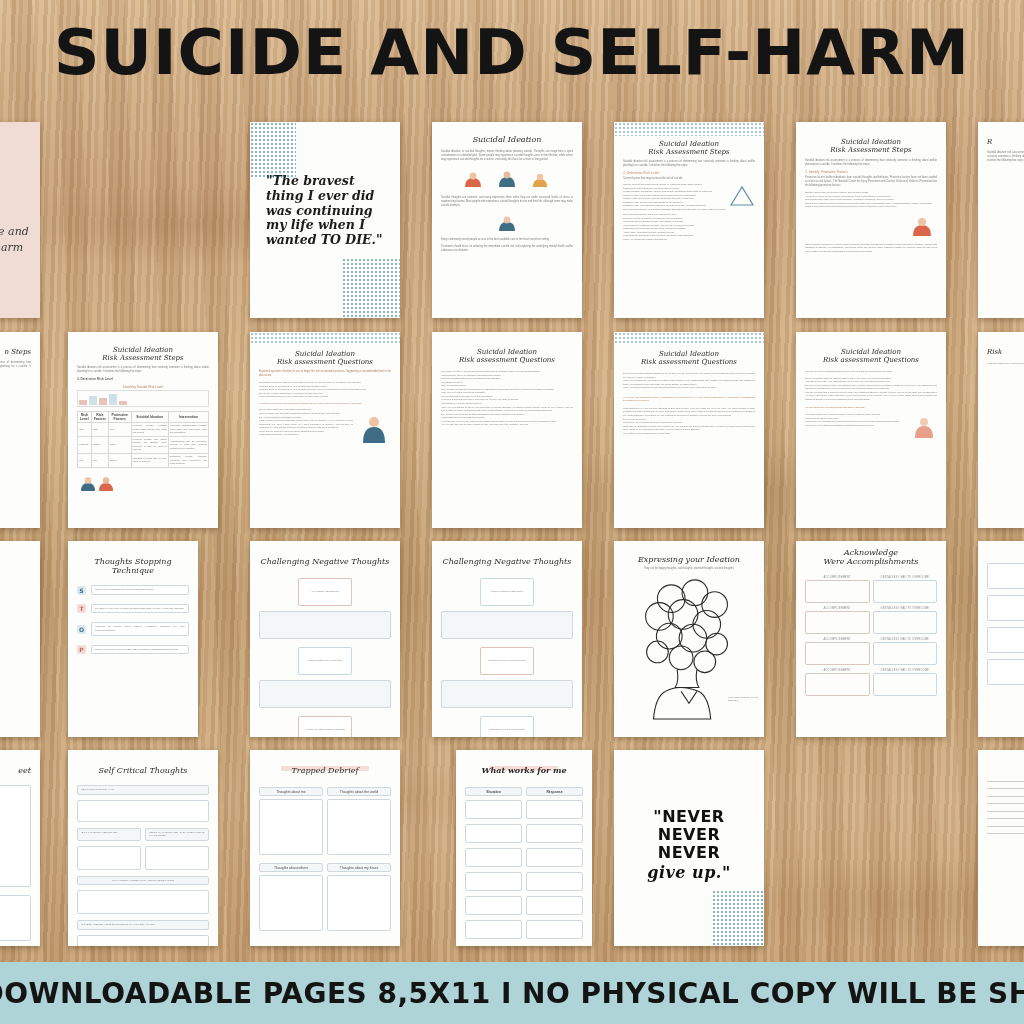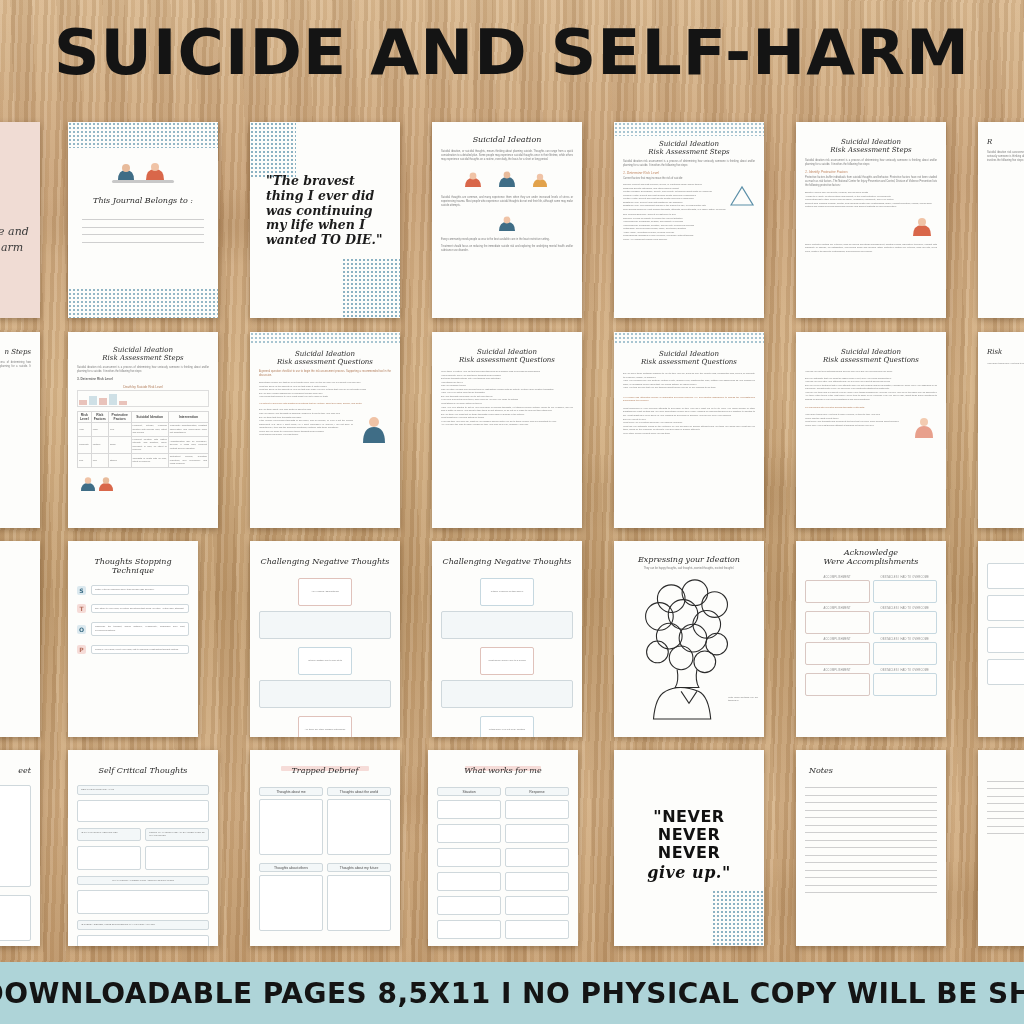--- a/index.html
+++ b/index.html
@@ -142,40 +142,20 @@
           <ellipse cx="18" cy="31" rx="14" ry="4" fill="#e2b6a3"></ellipse>
           <path d="M6 30 q2-16 12-16 q10 0 12 16z" fill="#d9674a"></path>
           <circle cx="18" cy="10" r="6" fill="#f0c3a6"></circle>
         </svg>
       </div>
       <div class="ttl" style="position:absolute;left:6px;top:104px;width:72px;font-size:11px;color:#3a3a3a;">Suicide and</div>
       <div class="ttl" style="position:absolute;left:6px;top:120px;width:72px;font-size:11px;color:#3a3a3a;">Self-harm</div>
     </div>
   </div>
 
-  <div class="page" style="left:68px;top:18px;width:150px;height:196px;">
-    <div class="dots" style="position:absolute;left:0;top:0;width:150px;height:26px;opacity:0.75;"></div>
-    <div class="dots" style="position:absolute;left:0;bottom:0;width:150px;height:30px;opacity:0.75;"></div>
-    <div class="pinner" style="padding:30px 14px;">
-      <svg viewBox="0 0 70 30" width="70" height="30" style="display:block;margin:8px auto 6px;">
-        <rect x="4" y="20" width="62" height="3" rx="1.5" fill="#c8c8c8"></rect>
-        <path d="M10 20 q0-10 8-10 q8 0 8 10z" fill="#3f6d86"></path>
-        <circle cx="18" cy="8" r="4" fill="#e8bb9b"></circle>
-        <path d="M38 20 q0-11 9-11 q9 0 9 11z" fill="#d9674a"></path>
-        <circle cx="47" cy="7" r="4" fill="#f0c3a6"></circle>
-      </svg>
-      <div class="ttl t8">This Journal Belongs to :</div>
-      <div class="writelines" style="margin-top:14px;">
-        <div class="wl"></div>
-        <div class="wl"></div>
-        <div class="wl"></div>
-        <div class="wl"></div>
-      </div>
-    </div>
-  </div>
 
   <div class="page" style="left:250px;top:18px;width:150px;height:196px;">
     <div class="dots" style="position:absolute;left:0;top:0;width:46px;height:56px;opacity:0.8;"></div>
     <div class="dots" style="position:absolute;right:0;bottom:0;width:58px;height:60px;opacity:0.8;"></div>
     <div class="pinner" style="padding:52px 16px;">
       <div class="quote">"The bravest thing I ever did was continuing my life when I wanted TO DIE."</div>
     </div>
   </div>
 
   <div class="page" style="left:432px;top:18px;width:150px;height:196px;">
@@ -659,21 +639,21 @@
           <div class="box" style="height:54px;margin-top:3px;"></div>
         </div>
         <div style="flex:1">
           <div class="box boxfill colhdr">Thoughts about my future</div>
           <div class="box" style="height:54px;margin-top:3px;"></div>
         </div>
       </div>
     </div>
   </div>
 
-  <div class="page" style="left:428px;top:646px;width:150px;height:196px;">
+  <div class="page" style="left:456px;top:646px;width:136px;height:196px;font-weight:bold;">
     <div class="pinner" style="padding-top:16px;">
       <div class="pinkbar" style="width:58%;margin:0 auto 4px;"></div>
       <div class="ttl t8" style="margin-top:-9px;">What works for me</div>
       <div style="display:flex;gap:4px;margin-top:12px;">
         <div style="flex:1">
           <div class="box boxfill colhdr">Situation</div>
         </div>
         <div style="flex:1">
           <div class="box boxfill colhdr">Response</div>
         </div>
@@ -710,42 +690,20 @@
   <div class="page" style="left:614px;top:646px;width:150px;height:196px;">
     <div class="dots" style="position:absolute;right:0;bottom:0;width:52px;height:56px;opacity:0.8;"></div>
     <div class="pinner" style="padding-top:58px;">
       <div class="quote2">"NEVER</div>
       <div class="quote2">NEVER</div>
       <div class="quote2">NEVER</div>
       <div class="quote2" style="margin-top:2px;"><span class="last">give up."</span></div>
     </div>
   </div>
 
-  <div class="page" style="left:796px;top:646px;width:150px;height:196px;">
-    <div class="pinner" style="padding-top:16px;">
-      <div class="ttl t8" style="text-align:left;padding-left:4px;">Notes</div>
-      <div class="writelines" style="margin-top:12px;">
-        <div class="wl"></div>
-        <div class="wl"></div>
-        <div class="wl"></div>
-        <div class="wl"></div>
-        <div class="wl"></div>
-        <div class="wl"></div>
-        <div class="wl"></div>
-        <div class="wl"></div>
-        <div class="wl"></div>
-        <div class="wl"></div>
-        <div class="wl"></div>
-        <div class="wl"></div>
-        <div class="wl"></div>
-        <div class="wl"></div>
-        <div class="wl"></div>
-      </div>
-    </div>
-  </div>
 
   <div class="page" style="left:978px;top:646px;width:96px;height:196px;">
     <div class="pinner" style="padding-top:24px;">
       <div class="writelines">
         <div class="wl"></div>
         <div class="wl"></div>
         <div class="wl"></div>
         <div class="wl"></div>
         <div class="wl"></div>
         <div class="wl"></div>

